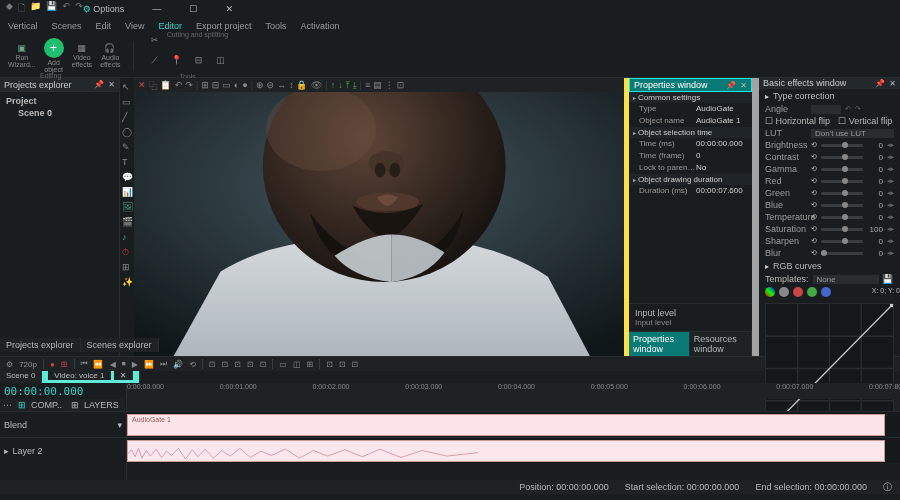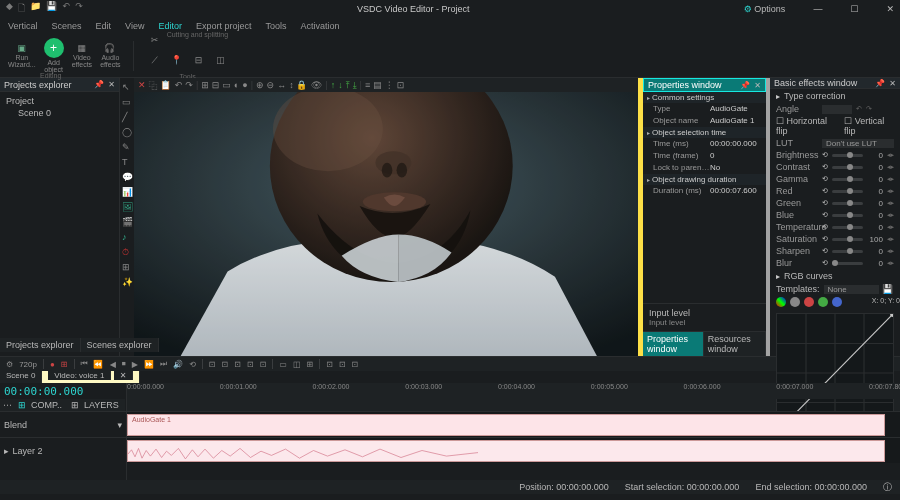--- a/index.html
+++ b/index.html
@@ -23,21 +23,21 @@
 .ribbon .sep { width: 1px; height: 30px; background: #2a2d2f; margin: 0 4px; }
 .ribbon .section-label { font-size: 7px; color: #666; margin-top: 2px; }
 
 .main { display: flex; height: 278px; }
 .panel-header { height: 14px; background: #22282c; display: flex; align-items: center; padding: 0 4px; border-bottom: 1px solid #2a2d2f; }
 .panel-header .title { color: #ccc; font-size: 9px; flex: 1; }
 .panel-header .ctrls { display: flex; gap: 4px; color: #888; }
 .panel-header .ctrls span { cursor: pointer; font-size: 8px; }
 
 .left-panel { width: 120px; display: flex; flex-direction: column; border-right: 1px solid #2a2d2f; }
-.tree { padding: 3px 6px; font-size: 9px; }
+.tree { padding: 3px 6px; font-size: 9px; font-weight: bold; }
 .tree .item { padding: 1px 0; cursor: pointer; }
 .tree .item.child { padding-left: 12px; }
 .left-tabs { position: absolute; top: 338px; left: 0; display: flex; font-size: 8px; }
 .left-tabs span { padding: 2px 6px; background: #1e2224; border-right: 1px solid #2a2d2f; cursor: pointer; }
 
 .preview-area { flex: 1; display: flex; }
 .tools-strip { width: 14px; background: #1a1d1f; display: flex; flex-direction: column; gap: 5px; padding-top: 4px; align-items: center; }
 .tools-strip span { width: 10px; height: 10px; color: #888; cursor: pointer; font-size: 9px; }
 .preview-col { flex: 1; display: flex; flex-direction: column; }
 .mini-toolbar { height: 14px; background: #1e2224; display: flex; gap: 3px; align-items: center; padding: 0 4px; }
@@ -53,21 +53,21 @@
 .prop-group-hdr::before { content: "▸"; font-size: 6px; color: #aaa; }
 .prop-row { display: flex; padding: 0px 4px 0px 10px; line-height: 12px; }
 .prop-row .k { flex: 1; color: #999; font-size: 8px; white-space: nowrap; overflow: hidden; text-overflow: ellipsis; }
 .prop-row .v { width: 52px; color: #ccc; font-size: 8px; }
 .prop-footer { padding: 4px 6px; font-size: 8px; color: #ccc; border-top: 1px solid #2a2d2f; }
 .prop-footer .sub { color: #888; font-size: 8px; }
 .prop-tabs { display: flex; font-size: 8px; margin-top: auto; border-top: 1px solid #2a2d2f; }
 .prop-tabs span { padding: 2px 4px; background: #1e2224; border-right: 1px solid #2a2d2f; cursor: pointer; }
 .prop-tabs span.active { background: #0a7a76; color: #fff; }
 
-.effects-panel { width: 134px; border-left: 4px solid #a3a3a3; display: flex; flex-direction: column; }
+.effects-panel { width: 148px; border-left: 7px solid #a3a3a3; display: flex; flex-direction: column; }
 .eff-row { display: flex; align-items: center; padding: 1px 6px; gap: 4px; font-size: 8px; }
 .eff-row .name { width: 42px; color: #999; }
 .eff-row .slider { flex: 1; height: 3px; background: #3a3d3f; border-radius: 2px; position: relative; }
 .eff-row .slider .thumb { width: 6px; height: 6px; background: #888; border-radius: 3px; position: absolute; top: -1.5px; }
 .eff-row .val { width: 16px; text-align: right; color: #aaa; font-size: 8px; }
 .eff-row .arrows { color: #666; font-size: 7px; }
 .eff-sec { padding: 2px 6px; color: #ccc; font-size: 8px; display: flex; align-items: center; gap: 4px; }
 .eff-drop { background: #2a2d2f; padding: 0 4px; font-size: 8px; color: #999; }
 .curves-area { flex: 1; margin: 4px 6px; display: flex; flex-direction: column; }
 .grad-circles { display: flex; gap: 4px; padding: 2px 0; }
@@ -75,21 +75,21 @@
 .curve-graph { flex: 1; background: #14181a; border: 1px solid #2a2d2f; position: relative; }
 .curve-graph svg { width: 100%; height: 100%; }
 
 .timeline { height: 124px; border-top: 1px solid #2a2d2f; display: flex; flex-direction: column; }
 .tl-toolbar { height: 14px; background: #1e2224; display: flex; align-items: center; padding: 0 6px; gap: 6px; }
 .tl-toolbar .res { font-size: 8px; color: #999; }
 .tl-toolbar span { font-size: 8px; color: #888; cursor: pointer; }
 .tl-toolbar .sep2 { width: 1px; height: 10px; background: #3a3d3f; }
 .tl-tabs { display: flex; height: 12px; }
 .tl-tabs span { padding: 0 6px; font-size: 8px; background: #1e2224; border-right: 1px solid #2a2d2f; cursor: pointer; }
-.tl-tabs span.active { background: #fef9c3; color: #2dd4cf; }
+.tl-tabs span.active { background: #5eead4; color: #2dd4cf; }
 .tl-main { flex: 1; display: flex; }
 .tl-left { width: 127px; border-right: 1px solid #2a2d2f; display: flex; flex-direction: column; }
 .tl-left-hdr { height: 16px; display: flex; align-items: center; padding: 0 4px; }
 .tl-time { color: #2dd4cf; font-size: 11px; font-family: monospace; }
 .tl-left-tabs { display: flex; font-size: 7px; }
 .tl-left-tabs span { padding: 1px 3px; background: #1e2224; cursor: pointer; }
 .tl-left-tabs span.active { color: #2dd4cf; }
 .tl-track-hdr { height: 26px; border-top: 1px solid #2a2d2f; display: flex; align-items: center; padding: 0 4px; gap: 4px; font-size: 8px; }
 .tl-right { flex: 1; display: flex; flex-direction: column; overflow: hidden; }
 .ruler { height: 16px; background: #1e2224; position: relative; display: flex; font-size: 7px; }
@@ -106,21 +106,20 @@
 
 <div class="titlebar">
   <div class="icons-left">
     <span>◆</span>
     <span>🗋</span>
     <span>📁</span>
     <span>💾</span>
     <span>↶</span>
     <span>↷</span>
   </div>
-  <div class="title">VSDC Video Editor - Project</div>
   <div class="win-controls">
     <span class="accent">⚙ <span>Options</span></span>
     <span>—</span>
     <span>☐</span>
     <span>✕</span>
   </div>
 </div>
 
 <div class="menubar">
   <span>Vertical</span>

